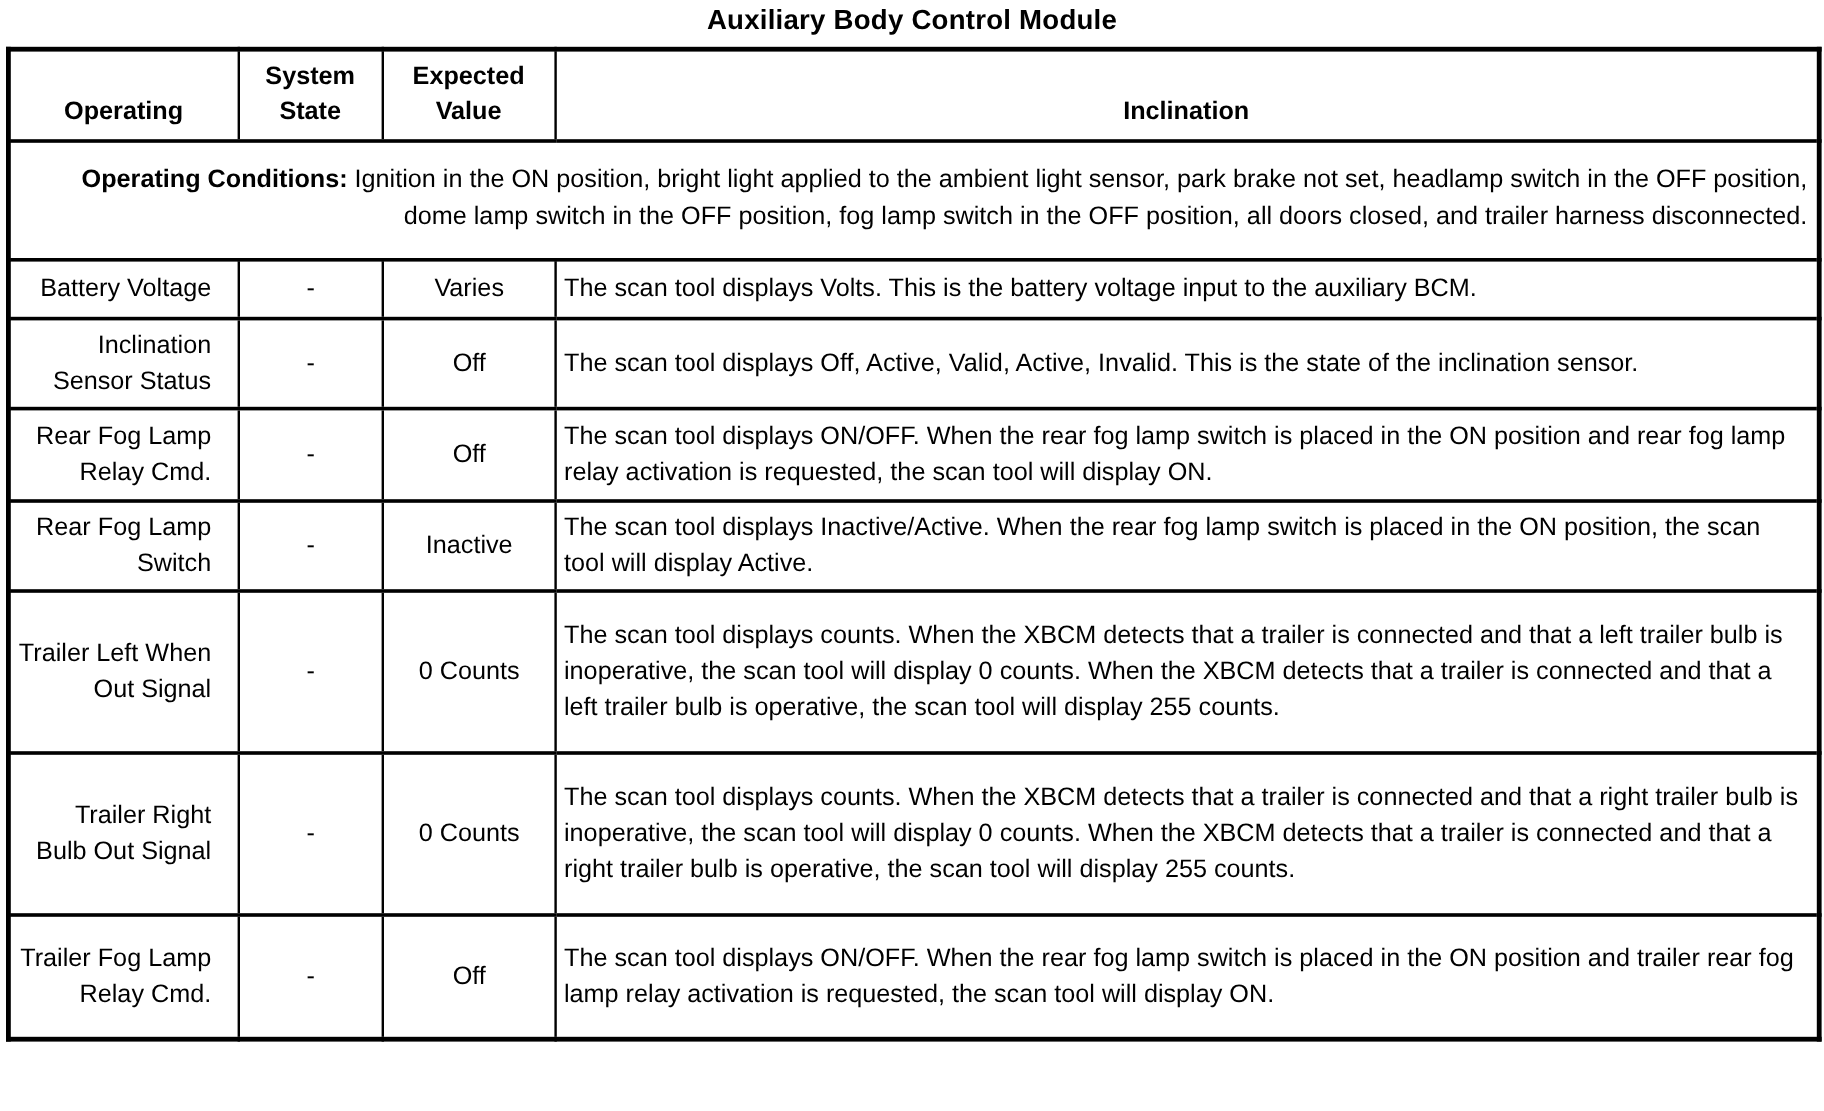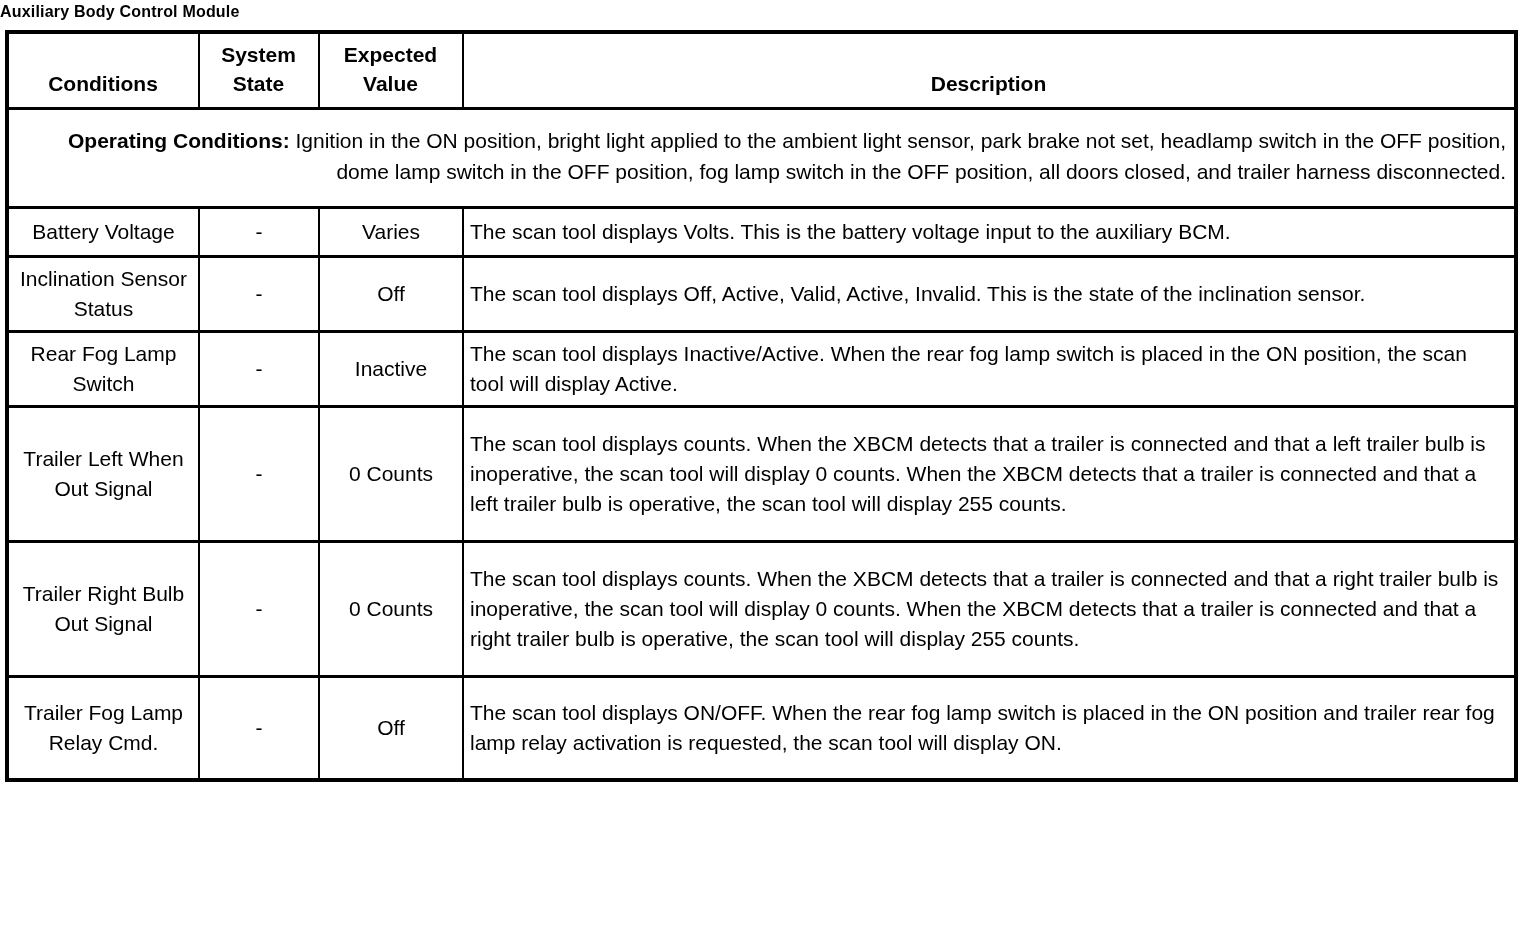--- a/index.html
+++ b/index.html
@@ -11,23 +11,23 @@
   }
   .page {
     position: relative;
     width: 1520px;
     height: 926px;
     background: #ffffff;
     overflow: hidden;
   }
   .doc-title {
     margin: 3px 0 9px 0;
-    font-size: 16px;
+    font-size: 23px;
     font-weight: bold;
-    text-align: left;
+    text-align: center;
     letter-spacing: 0.2px;
   }
   table.param-table {
     border-collapse: collapse;
     table-layout: fixed;
     width: 1509px;
     margin-left: 5px;
     border: 4px solid #000000;
     font-size: 21px;
     line-height: 30px;
@@ -55,23 +55,23 @@
     vertical-align: middle;
     padding: 6px 8px 10px 6px;
     height: 80px;
     line-height: 31px;
   }
   td.opcond-cell .opcond-label {
     font-weight: bold;
   }
   
   td.parameter-cell {
-    text-align: center;
+    text-align: right;
     vertical-align: middle;
-    padding: 2px 6px 2px 6px;
+    padding: 2px 22px 2px 6px;
   }
   td.state-cell,
   td.value-cell {
     text-align: center;
     vertical-align: middle;
     padding: 2px 4px;
   }
   td.description-cell {
     text-align: left;
     vertical-align: middle;
@@ -94,24 +94,24 @@
 
   <table class="param-table">
     <colgroup>
       <col style="width:192px">
       <col style="width:120px">
       <col style="width:144px">
       <col style="width:1053px">
     </colgroup>
     <thead>
       <tr>
-        <th>Conditions</th>
+        <th>Operating</th>
         <th>System State</th>
         <th>Expected Value</th>
-        <th>Description</th>
+        <th>Inclination</th>
       </tr>
     </thead>
     <tbody>
       <tr>
         <td class="opcond-cell" colspan="4">
           <span class="opcond-label">Operating Conditions:</span><span> Ignition in the ON position, bright light applied to the ambient light sensor, park brake not set, headlamp switch in the OFF position, dome lamp switch in the OFF position, fog lamp switch in the OFF position, all doors closed, and trailer harness disconnected.</span>
         </td>
       </tr>
 
       <tr class="row-h44">
@@ -121,20 +121,26 @@
         <td class="description-cell">The scan tool displays Volts. This is the battery voltage input to the auxiliary BCM.</td>
       </tr>
 
       <tr class="row-h70">
         <td class="parameter-cell">Inclination Sensor Status</td>
         <td class="state-cell">-</td>
         <td class="value-cell">Off</td>
         <td class="description-cell">The scan tool displays Off, Active, Valid, Active, Invalid. This is the state of the inclination sensor.</td>
       </tr>
 
+      <tr class="row-h72">
+        <td class="parameter-cell">Rear Fog Lamp Relay Cmd.</td>
+        <td class="state-cell">-</td>
+        <td class="value-cell">Off</td>
+        <td class="description-cell">The scan tool displays ON/OFF. When the rear fog lamp switch is placed in the ON position and rear fog lamp relay activation is requested, the scan tool will display ON.</td>
+      </tr>
 
       <tr class="row-h70">
         <td class="parameter-cell">Rear Fog Lamp Switch</td>
         <td class="state-cell">-</td>
         <td class="value-cell">Inactive</td>
         <td class="description-cell">The scan tool displays Inactive/Active. When the rear fog lamp switch is placed in the ON position, the scan tool will display Active.</td>
       </tr>
 
       <tr class="row-h130">
         <td class="parameter-cell">Trailer Left When Out Signal</td>

